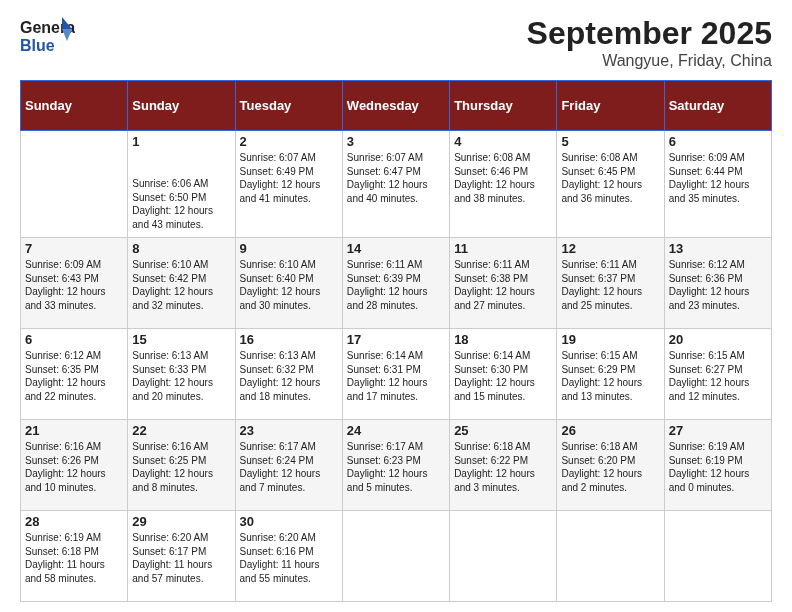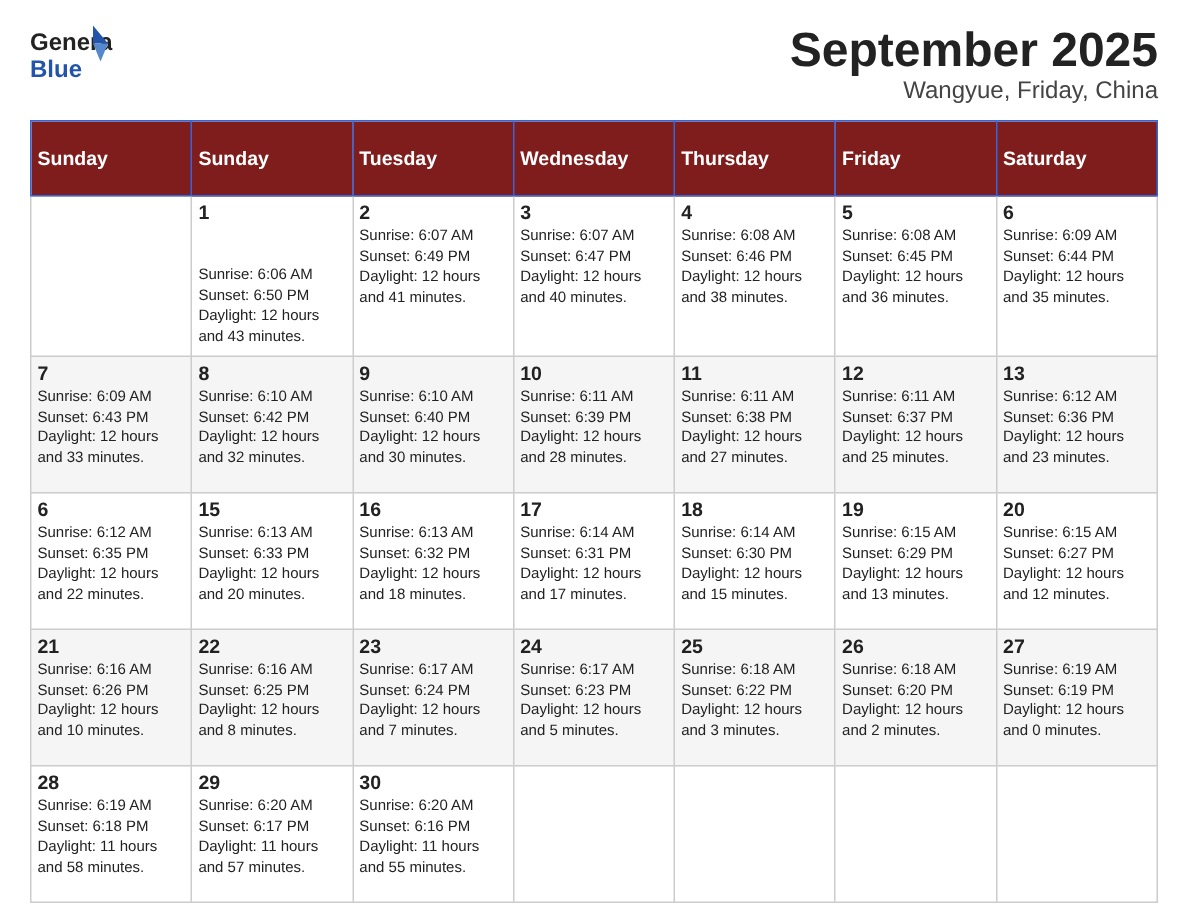--- a/index.html
+++ b/index.html
@@ -178,21 +178,21 @@
 and 32 minutes.</div>
           </td>
           <td>
             <span class="day-num">9</span>
             <div class="day-info" style="white-space: pre-line;">Sunrise: 6:10 AM
 Sunset: 6:40 PM
 Daylight: 12 hours
 and 30 minutes.</div>
           </td>
           <td>
-            <span class="day-num">10</span>
+            <span class="day-num">14</span>
             <div class="day-info" style="white-space: pre-line;">Sunrise: 6:11 AM
 Sunset: 6:39 PM
 Daylight: 12 hours
 and 28 minutes.</div>
           </td>
           <td>
             <span class="day-num">11</span>
             <div class="day-info" style="white-space: pre-line;">Sunrise: 6:11 AM
 Sunset: 6:38 PM
 Daylight: 12 hours

